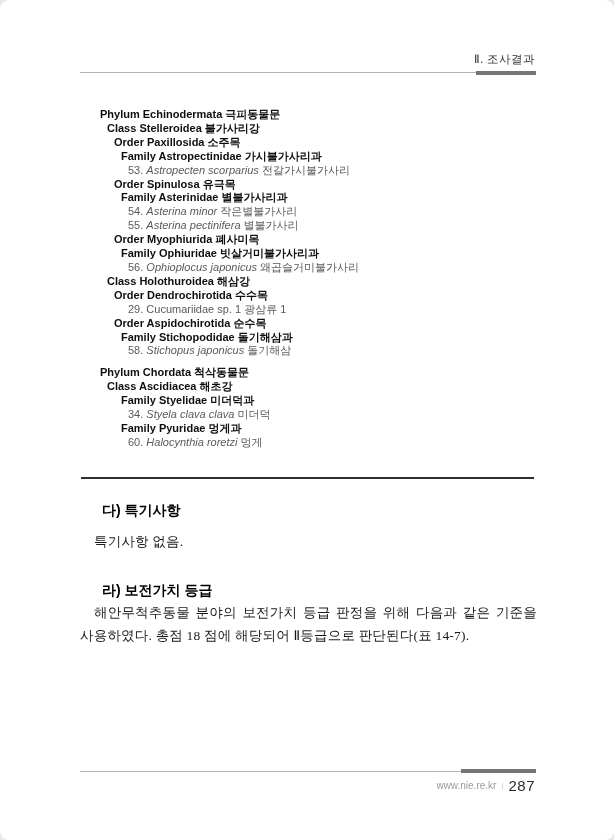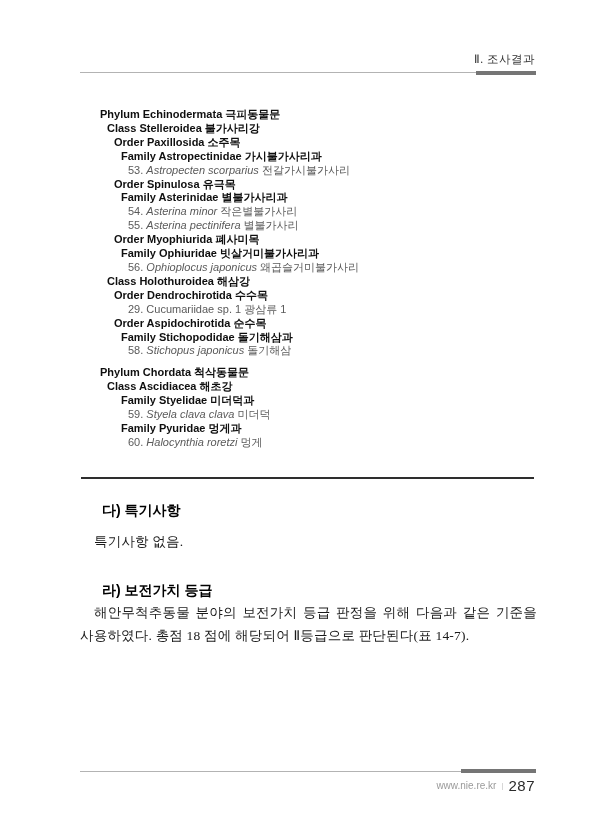--- a/index.html
+++ b/index.html
@@ -3,20 +3,21 @@
 <meta charset="utf-8">
 <style>
   html, body { margin: 0; padding: 0; background: #e8e8e8; }
   .page {
     position: relative;
     width: 614px; height: 840px;
     margin: 0 auto;
     background: #ffffff;
     overflow: hidden;
     font-family: "Liberation Sans", sans-serif;
+    border-radius: 9px;
   }
 
   
   .header-title {
     position: absolute; top: 52px; right: 79px;
     font-family: "Liberation Serif", serif;
     font-size: 11.5px; color: #333; letter-spacing: 0.5px;
   }
   .header-rule {
     position: absolute; top: 72px; left: 80px; width: 456px;
@@ -108,21 +109,21 @@
       <div class="row taxon lvl1">Class Holothuroidea 해삼강</div>
       <div class="row taxon lvl2">Order Dendrochirotida 수수목</div>
       <div class="row species lvl4"><span>29. </span><span class="sci">Cucumariidae sp. 1</span><span> 광삼류 1</span></div>
       <div class="row taxon lvl2">Order Aspidochirotida 순수목</div>
       <div class="row taxon lvl3">Family Stichopodidae 돌기해삼과</div>
       <div class="row species lvl4"><span>58. </span><span class="sci italic">Stichopus japonicus</span><span> 돌기해삼</span></div>
       <div class="row gap"></div>
       <div class="row taxon lvl0">Phylum Chordata 척삭동물문</div>
       <div class="row taxon lvl1">Class Ascidiacea 해초강</div>
       <div class="row taxon lvl3">Family Styelidae 미더덕과</div>
-      <div class="row species lvl4"><span>59. </span><span class="sci italic">Styela clava clava</span><span> 미더덕</span></div>
+      <div class="row species lvl4"><span>34. </span><span class="sci italic">Styela clava clava</span><span> 미더덕</span></div>
       <div class="row taxon lvl3">Family Pyuridae 멍게과</div>
       <div class="row species lvl4"><span>60. </span><span class="sci italic">Halocynthia roretzi</span><span> 멍게</span></div>
     </div>
   <div class="list-bottom-rule"></div>
 
   <div class="section-heading heading-1">다) 특기사항</div>
   <div class="section-body body-1">특기사항 없음.</div>
 
   <div class="section-heading heading-2">라) 보전가치 등급</div>
   <div class="section-body body-2">해안무척추동물 분야의 보전가치 등급 판정을 위해 다음과 같은 기준을 사용하였다. 총점 18 점에 해당되어 Ⅱ등급으로 판단된다(표 14-7).</div>

